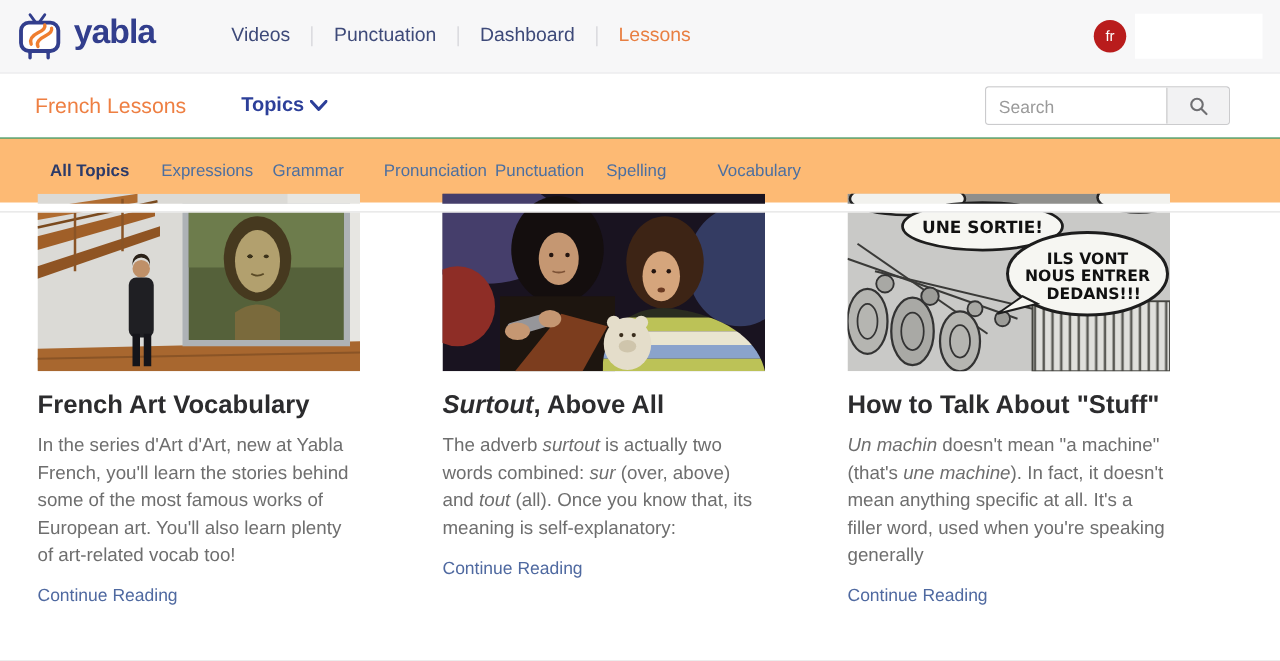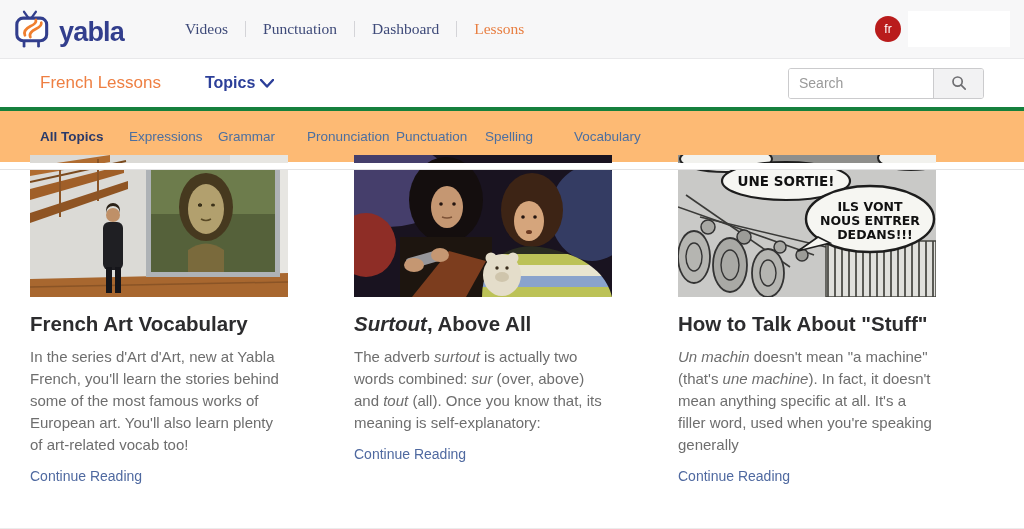--- a/index.html
+++ b/index.html
@@ -7,36 +7,36 @@
   .page {
     position:relative; width:1024px; height:529px; overflow:hidden;
     background:#ffffff; font-family:"Liberation Sans", sans-serif;
     border-bottom:1px solid #ececec;
   }
   
   .topbar {
     height:59px; background:#f7f7f8; border-bottom:1px solid #e8e8ea;
     display:flex; align-items:center; padding:0 14px;
   }
-  .logo { display:flex; align-items:flex-end; gap:5px; cursor:pointer; }
+  .logo { display:flex; align-items:flex-start; gap:5px; cursor:pointer; }
   .logo-text { font-size:27px; font-weight:bold; color:#323e8d; letter-spacing:-0.8px; }
-  .main-nav { display:flex; align-items:center; margin-left:44px;font-family:Liberation Serif, serif; }
+  .main-nav { display:flex; align-items:center; margin-left:44px; }
   .nav-item { font-size:15.5px; color:#3e4a79; padding:0 17px; cursor:pointer; white-space:nowrap; }
   .nav-item.active { color:#e87f42; }
   .nav-divider { width:1px; height:16px; background:#d4d4d8; }
   .topbar-right { margin-left:auto; display:flex; align-items:center; gap:7px; }
   .avatar {
     width:26px; height:26px; border-radius:50%; background:#b91c1c; color:#fff;
     font-size:12px; display:flex; align-items:center; justify-content:center; cursor:pointer;
   }
   .user-box { width:102px; height:36px; background:#ffffff; cursor:pointer; }
   
   .subheader {
-    height:52px; background:#fff; border-bottom:4px solid #15803d;
-    display:flex; align-items:center; padding:0 40px 0 40px;
+    height:52px; background:#fff; border-bottom:1px solid #15803d;
+    display:flex; align-items:center; padding:0 40px 0 28px;
   }
   .page-title { color:#ee7f42; font-size:17px; }
   .topics-btn {
     margin-left:44px; color:#2c3f99; font-size:16px; font-weight:600;
     display:flex; align-items:center; gap:5px; cursor:pointer;
   }
   .search-wrap {
     margin-left:auto; display:flex; height:31px; width:196px;
     border:1px solid #cbcbcd; border-radius:3px; overflow:hidden; background:#fff;
   }

